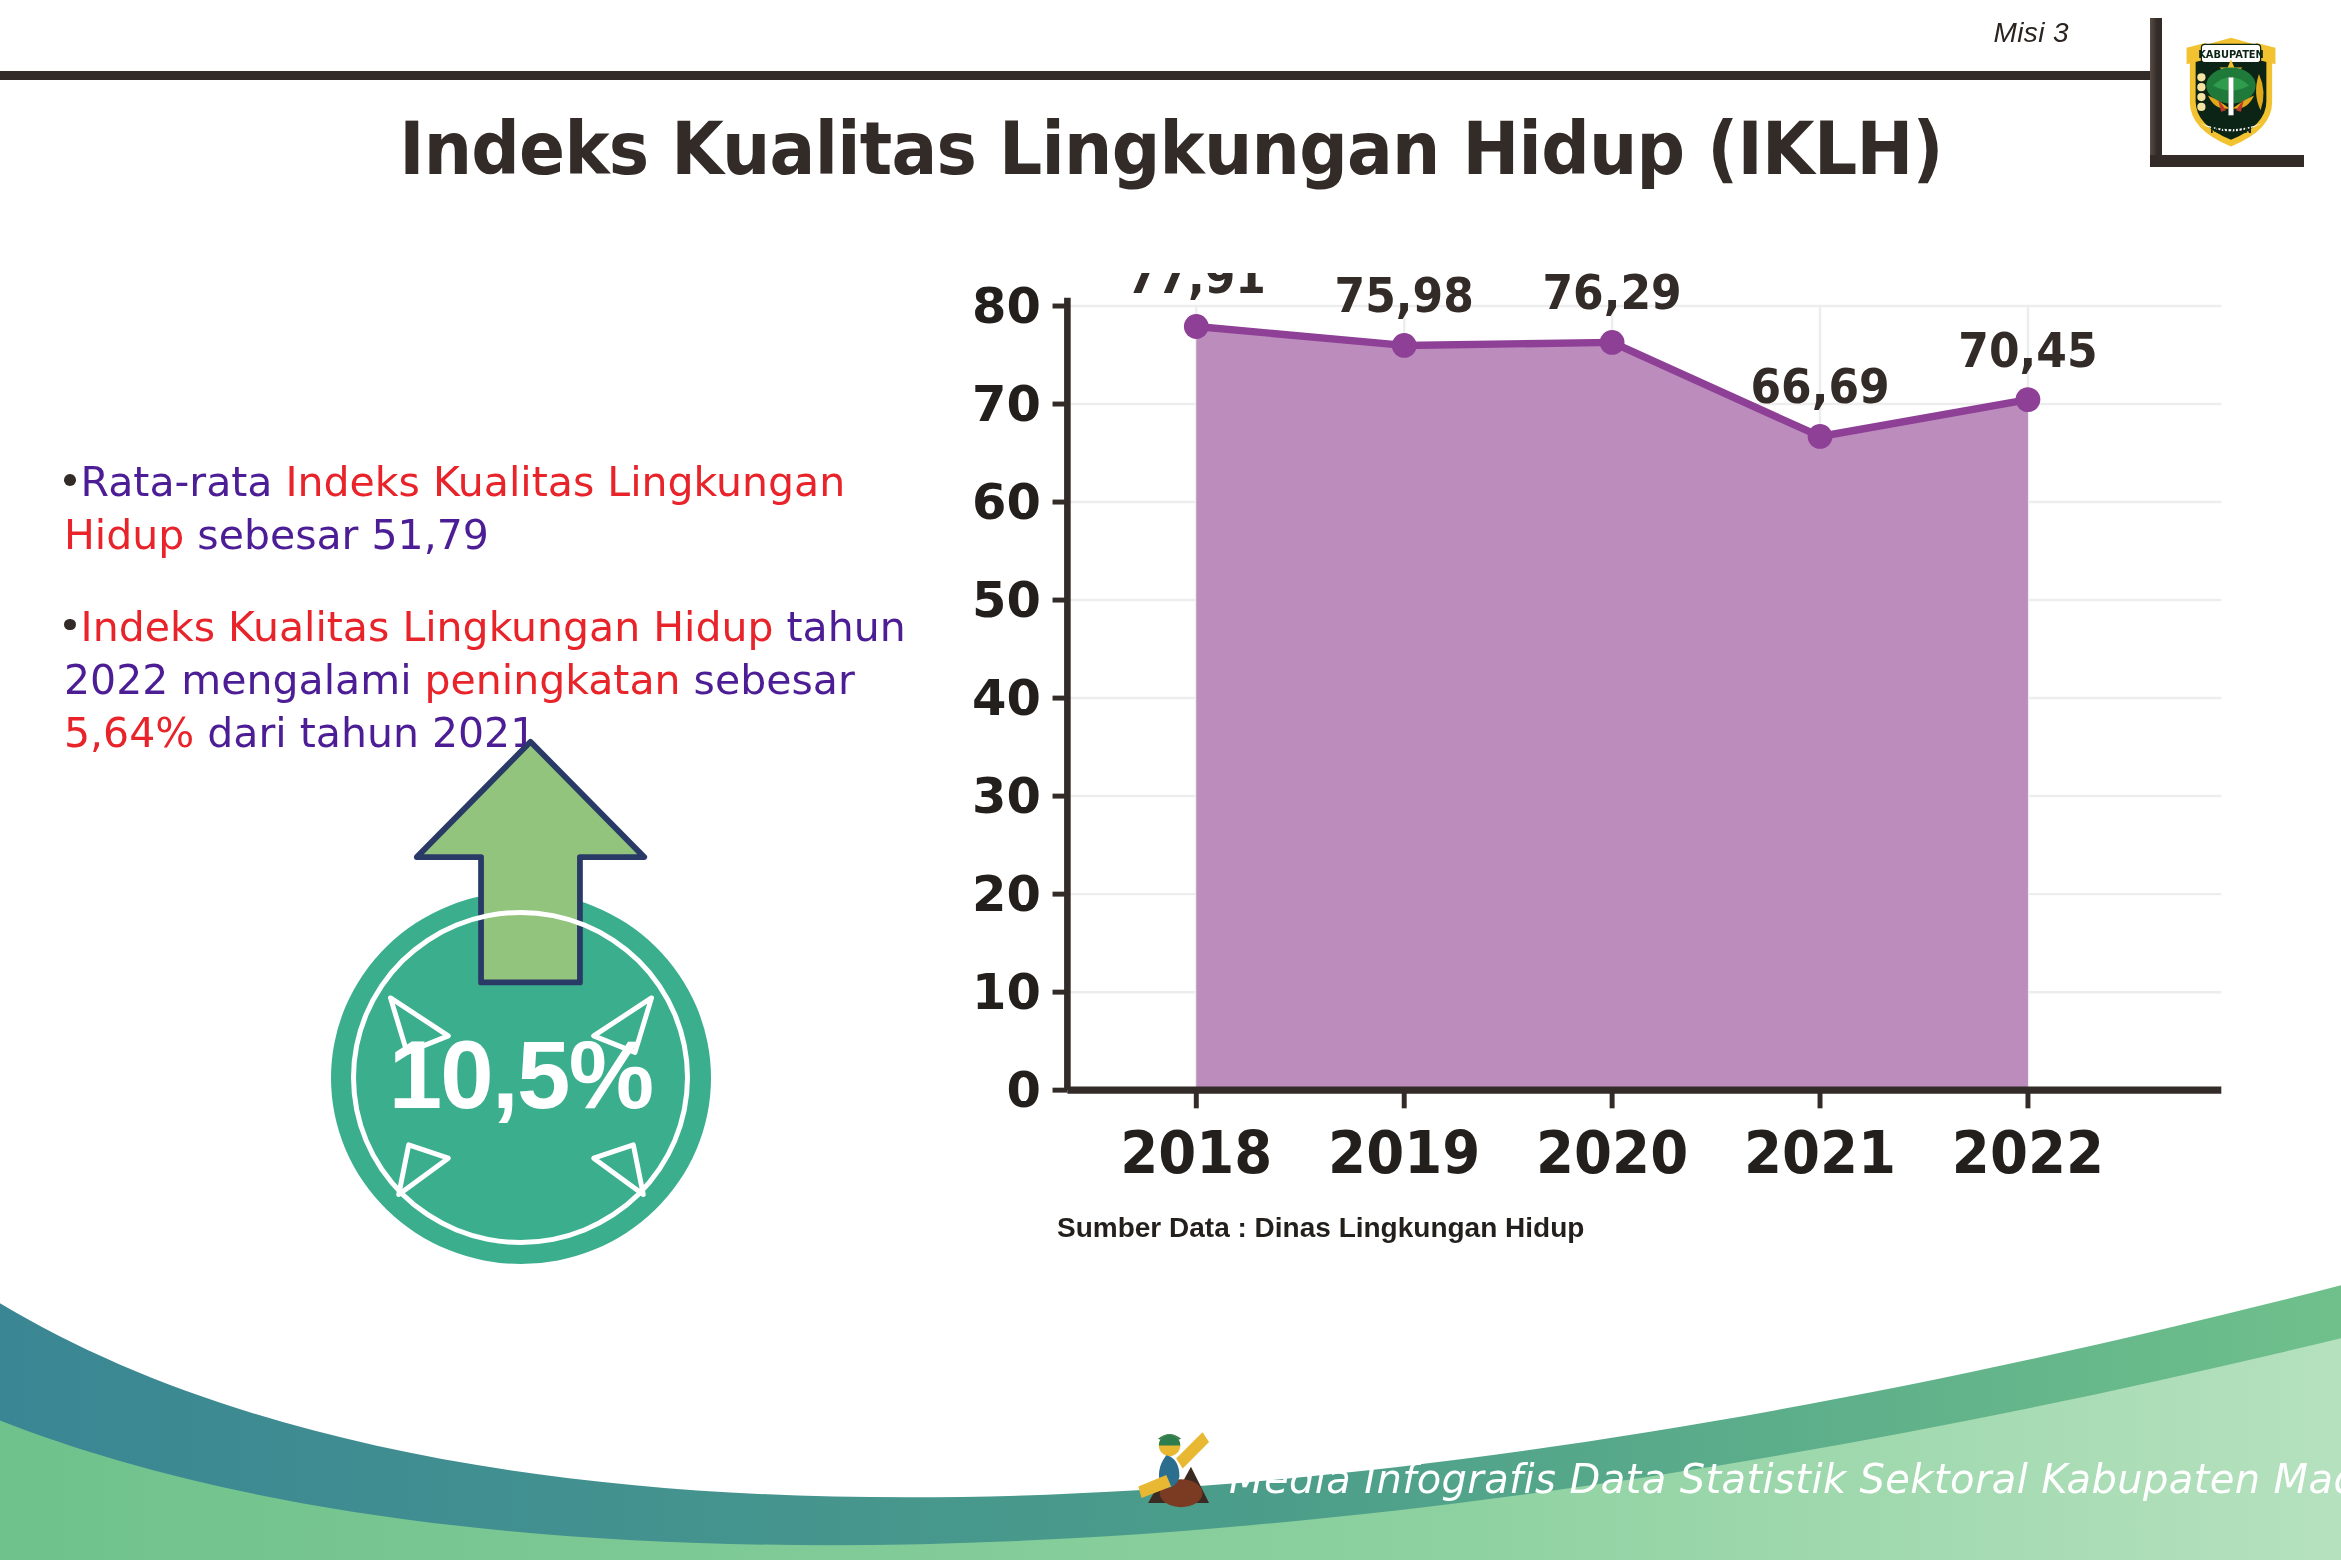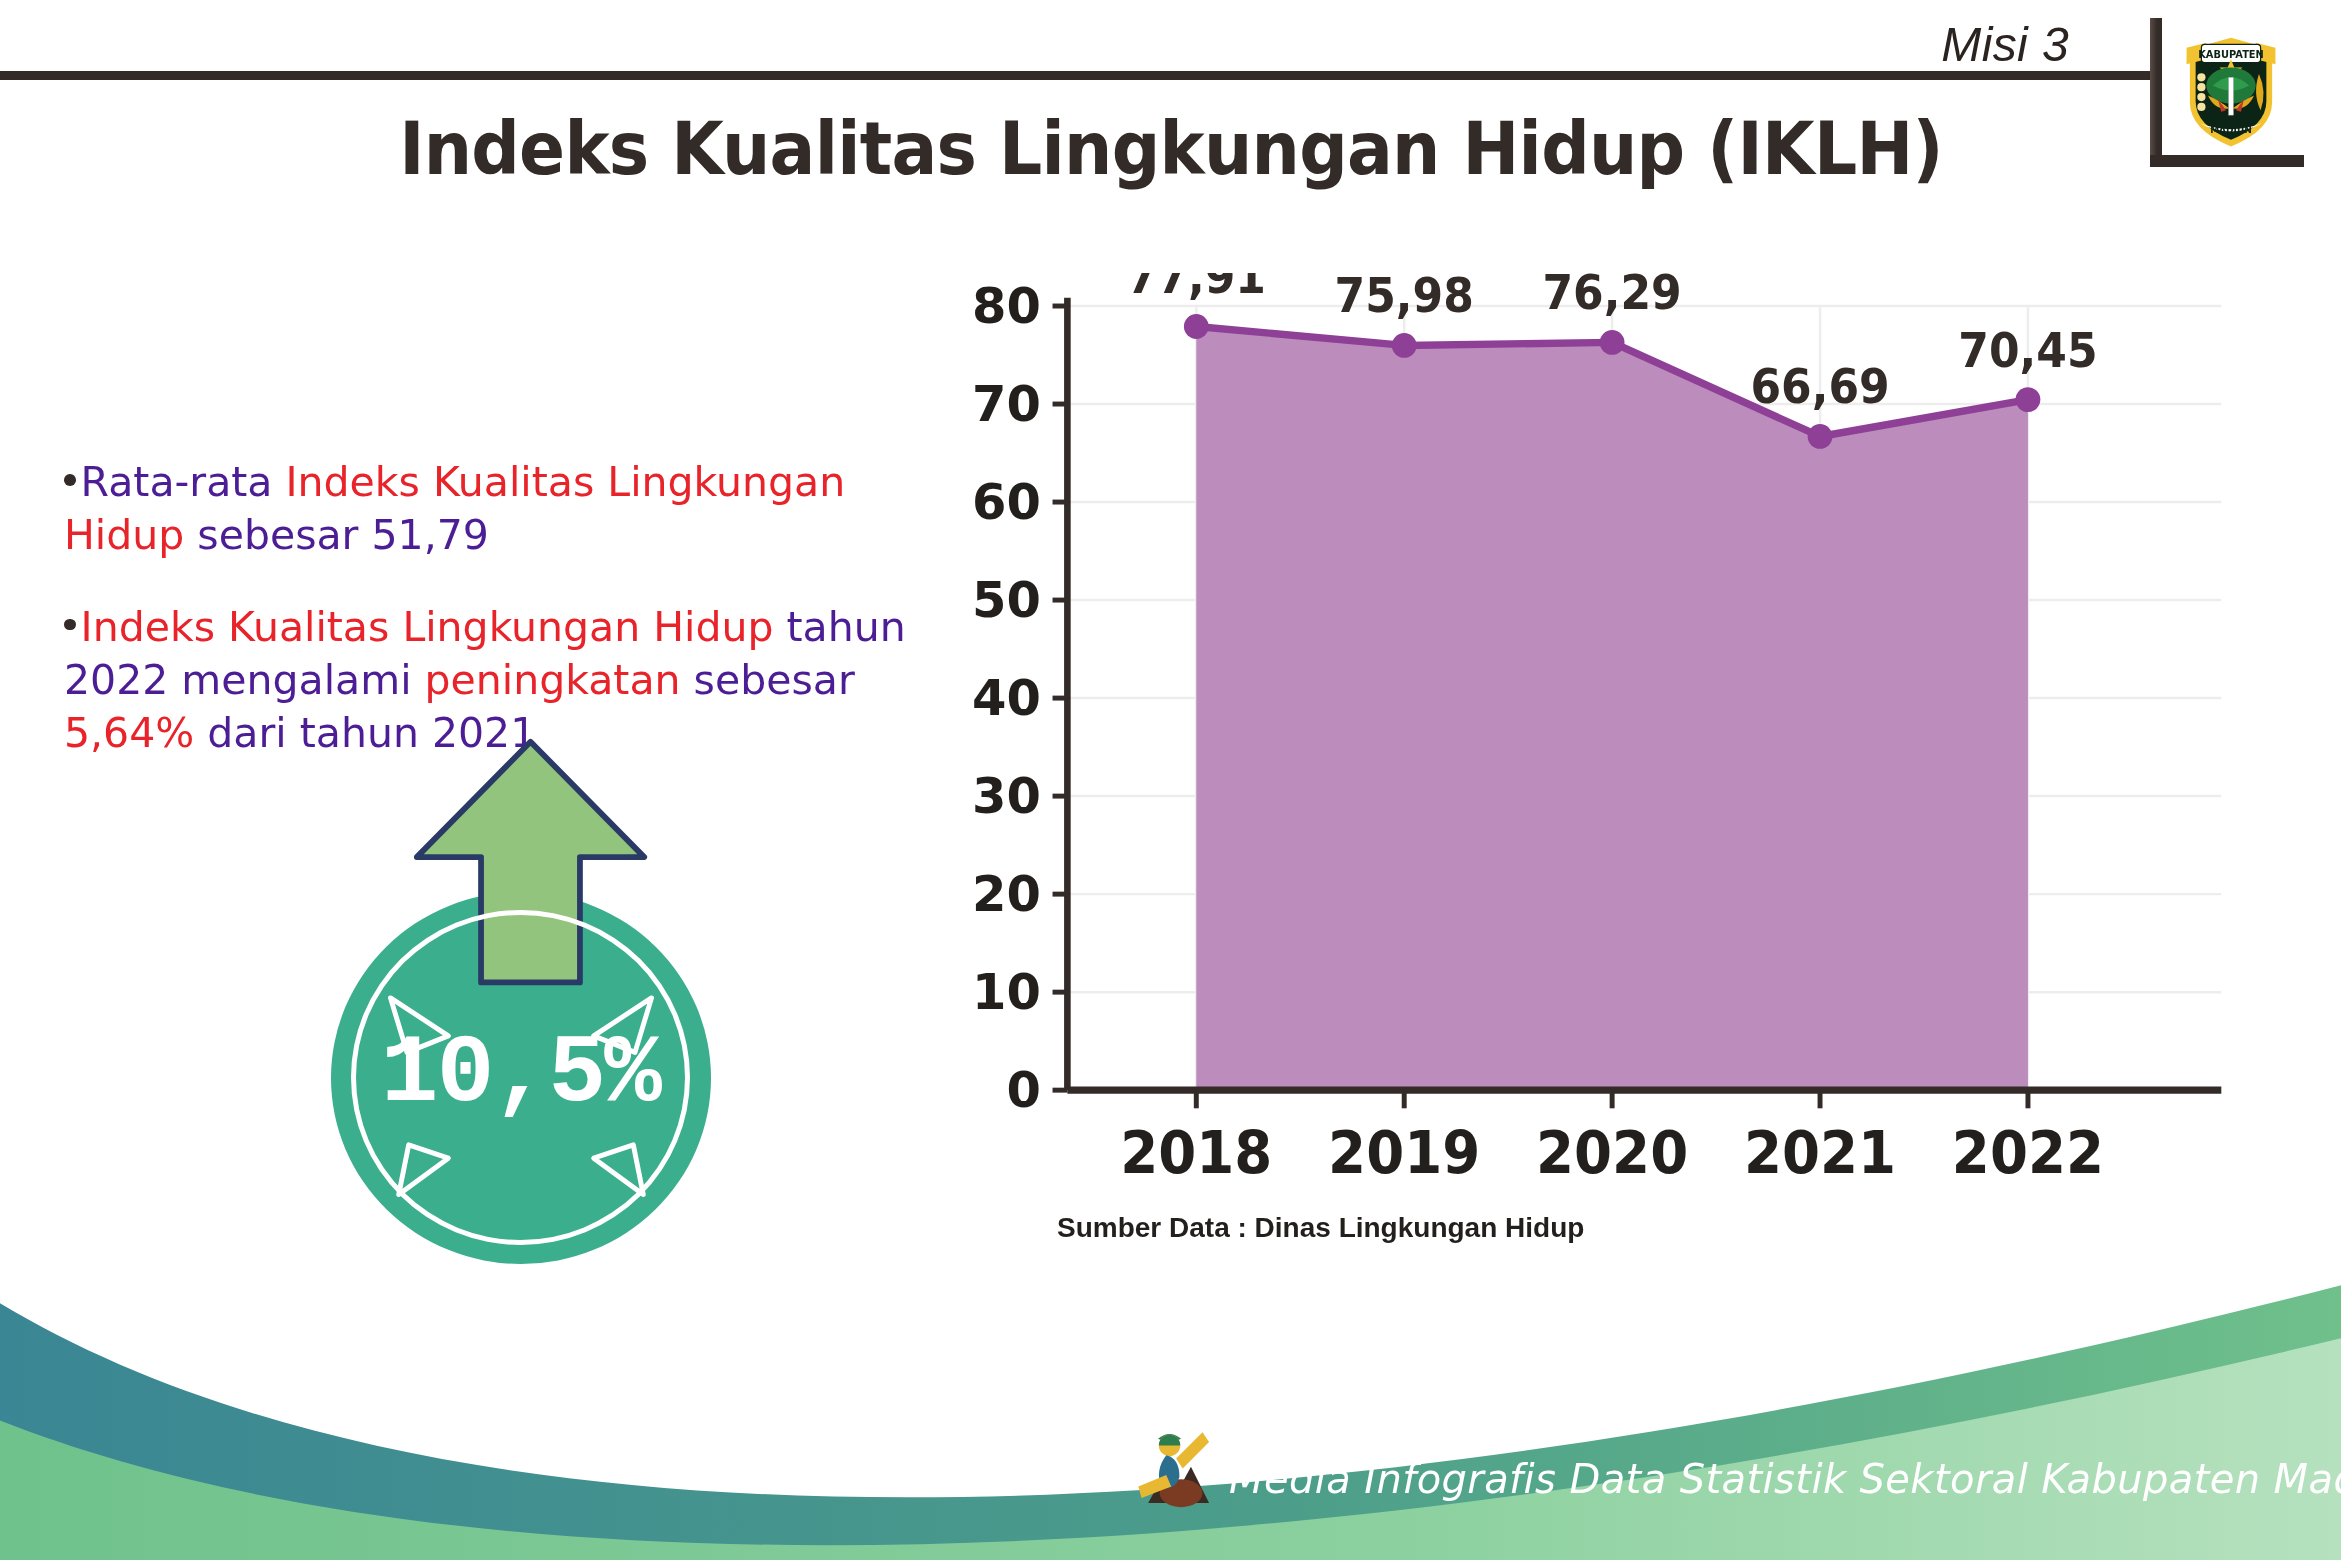--- a/index.html
+++ b/index.html
@@ -10,21 +10,21 @@
   .page{position:absolute;inset:0;background:#fff;overflow:hidden;}
 
   
   .header-rule{
     position:absolute;left:0;top:71px;width:2155px;height:9px;
     background:#332B28;
   }
   .misi-label{
     position:absolute;right:273px;top:16.5px;
     font-family:"Liberation Sans", sans-serif;
-    font-style:italic;font-size:48px;color:#2b2320;letter-spacing:0.4px;
+    font-style:italic;font-size:28px;color:#2b2320;letter-spacing:0.4px;
     white-space:nowrap;
   }
   .logo-bracket{
     position:absolute;left:2150px;top:18px;width:154px;height:149px;
   }
   .logo-bracket .vbar{
     position:absolute;left:0;top:0;width:12.4px;height:149px;background:#332B28;
   }
   .logo-bracket .vbar:after{
     content:"";position:absolute;left:0;top:0;width:12.4px;height:149px;
@@ -69,21 +69,21 @@
     position:absolute;left:16.5px;top:165px;width:380px;height:372px;
     border-radius:50%;background:#3BAE8E;
   }
   .badge-ring{
     position:absolute;left:37px;top:183px;width:339px;height:335px;
     border-radius:50%;border:5.8px solid #ffffff;box-sizing:border-box;
   }
   .badge-arrow{position:absolute;left:97px;top:8.3px;width:239px;height:264px;}
   .badge-value{
     position:absolute;left:16.5px;top:293px;width:380px;text-align:center;
-    font-family:Liberation Mono, monospace;font-weight:bold;
+    font-family:Liberation Sans, sans-serif;font-weight:bold;
     font-size:96px;color:#ffffff;letter-spacing:-1.7px;
   }
 
   
   .chart{position:absolute;left:950px;top:273px;width:1288px;height:1007px;}
   .chart svg{display:block;}
   .ylabel-txt, .xlabel-txt{
     font-family:"DejaVu Sans", sans-serif;font-weight:bold;fill:#231f1c;
   }
   .dlabel-txt{

